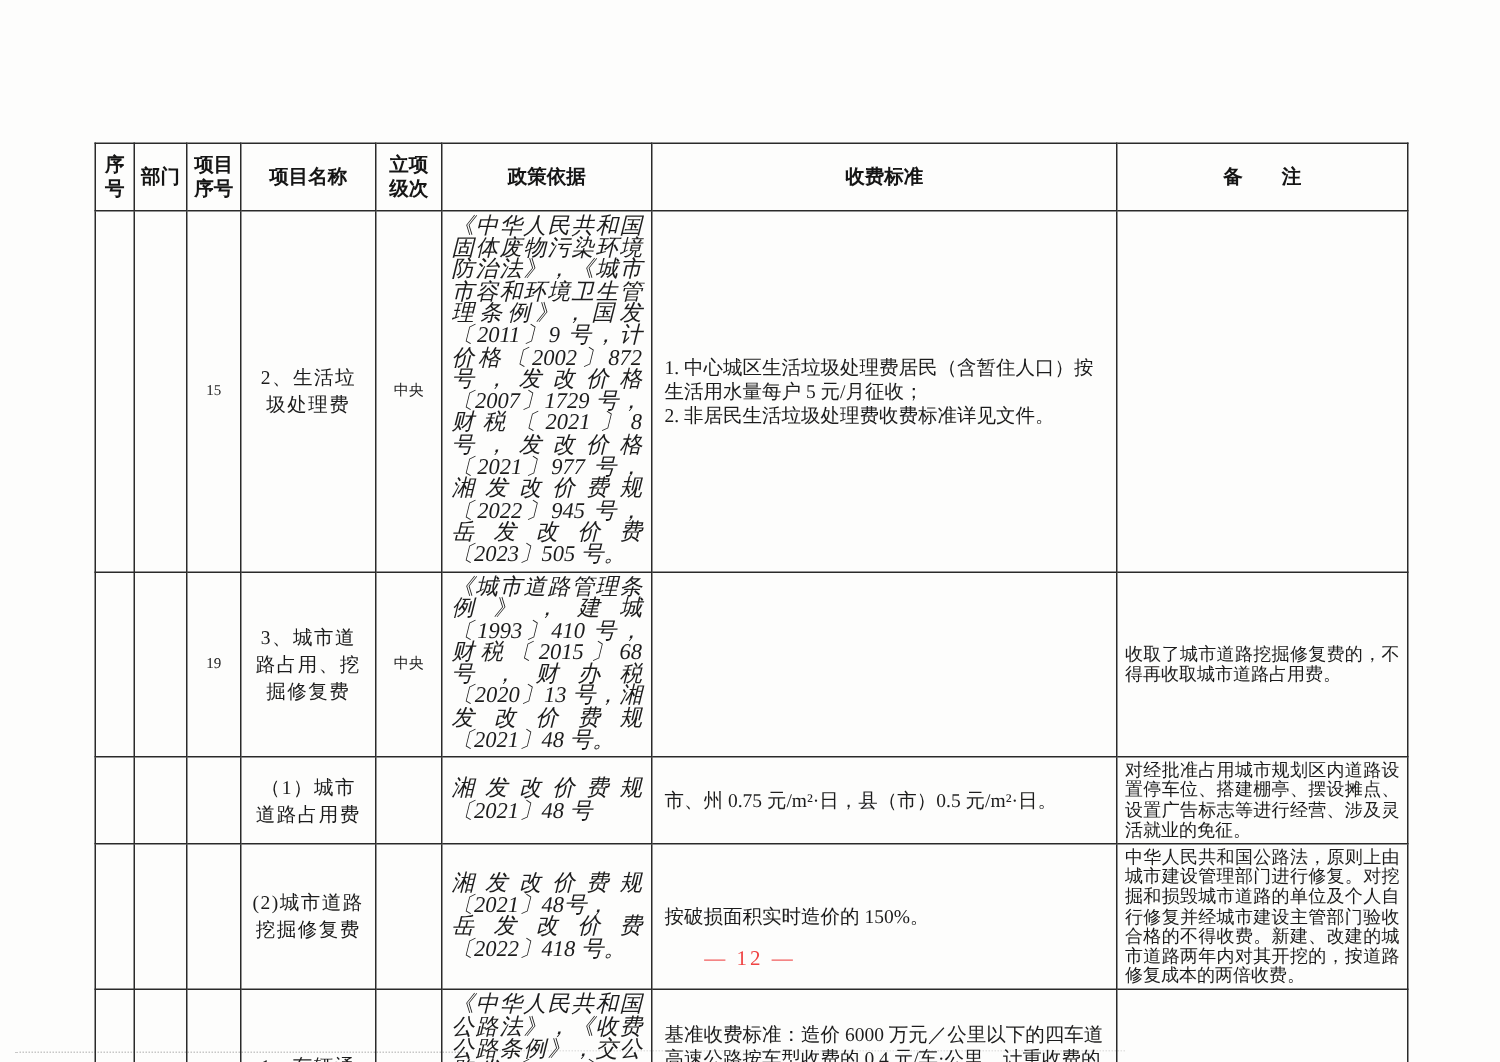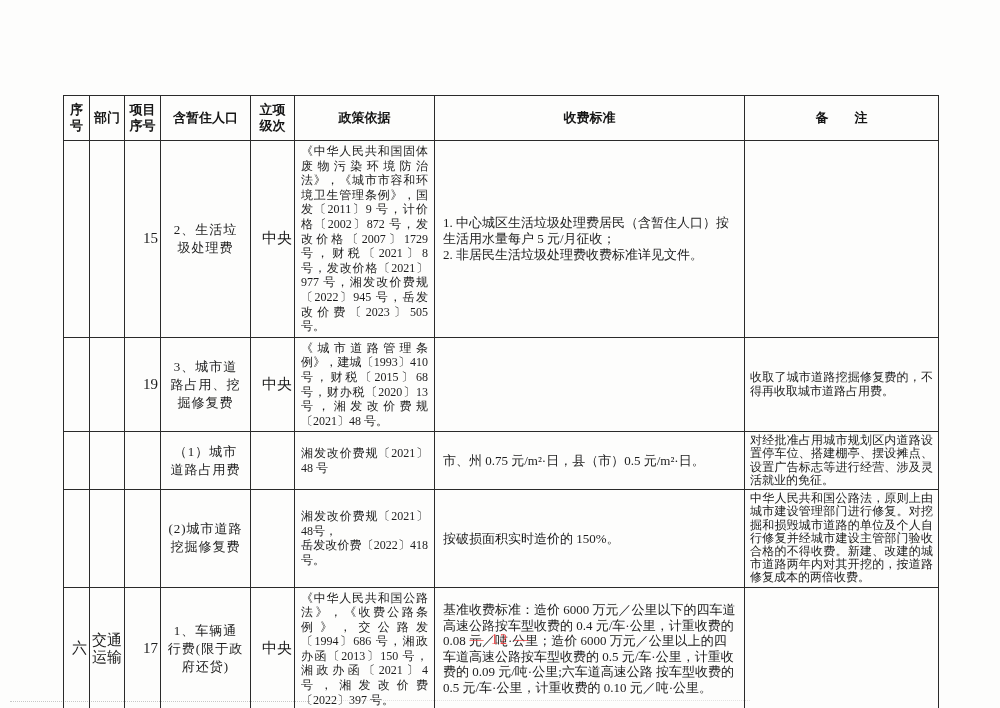--- a/index.html
+++ b/index.html
@@ -37,37 +37,38 @@
   .w-serial{width:26px;}
   .w-dept{width:35px;}
   .w-pnum{width:36px;}
   .w-pname{width:90px;}
   .w-level{width:44px;}
   .w-policy{width:140px;}
   .w-fee{width:310px;}
   .w-remark{width:194px;}
 
   .c-center{
-    text-align:right;
-    font-size:15px;
+    text-align:center;
+    font-size:10px;
     line-height:17px;
     padding:2px 2px;
   }
   .c-name{
     text-align:center;
     font-size:13px;
     line-height:18px;
     padding:3px 6px;
     letter-spacing:1px;
   }
   .c-policy{
     text-align:justify;
-    font-size:12px;
+    font-size:15px;
     line-height:14.6px;
     padding:3px 6px;
+    font-style:italic;
   }
   .c-fee{
     text-align:left;
     font-size:13px;
     line-height:15.6px;
     padding:3px 8px;
     margin-top:16px;
   }
   .c-remark{
     text-align:justify;
@@ -114,21 +115,21 @@
         <col class="w-fee">
         <col class="w-remark">
     </colgroup>
     <tbody>
         <tr style="height:45px;">
       <th>序
 号</th>
       <th>部门</th>
       <th>项目
 序号</th>
-      <th>含暂住人口</th>
+      <th>项目名称</th>
       <th>立项
 级次</th>
       <th>政策依据</th>
       <th>收费标准</th>
       <th>备　　注</th>
     </tr>
 
     <tr style="height:148px;">
       <td class="c-center"></td>
       <td class="c-center"></td>

